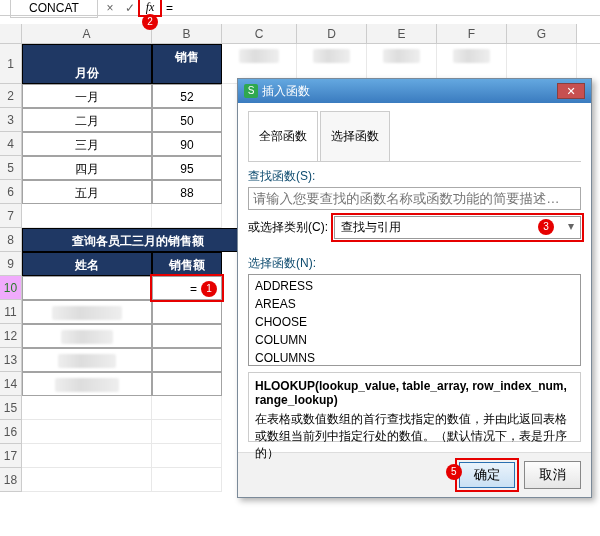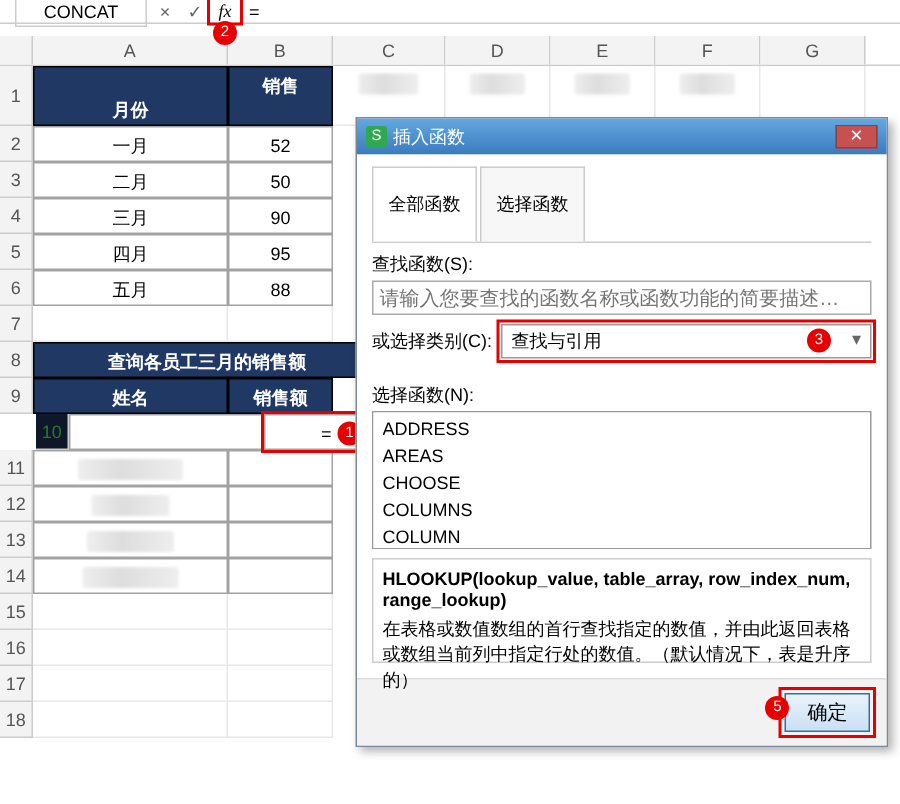--- a/index.html
+++ b/index.html
@@ -16,21 +16,21 @@
 
 .grid { position: absolute; top: 24px; left: 0; width: 600px; }
 .col-headers { display: flex; height: 20px; border-bottom: 1px solid #ccc; }
 .col-h { background: #f3f3f3; border-right: 1px solid #ccc; text-align: center; color: #555; line-height: 20px; }
 .corner { width: 22px; background: #f3f3f3; border-right: 1px solid #ccc; }
 .cA { width: 130px; } .cB { width: 70px; } .cC { width: 75px; } .cD { width: 70px; } .cE { width: 70px; } .cF { width: 70px; } .cG { width: 70px; }
 
 .rows { }
 .row { display: flex; height: 24px; }
 .row-h { width: 22px; background: #f3f3f3; border-right: 1px solid #ccc; border-bottom: 1px solid #ccc; text-align: center; color: #555; line-height: 24px; }
-.row-h.active { background: #0f172a; color: #2a7a2a; margin-left: 24px; }
+.row-h.active { background: #f0abfc; color: #2a7a2a; }
 .cell { border-right: 1px solid #e8e8e8; border-bottom: 1px solid #e8e8e8; text-align: center; line-height: 24px; }
 
 
 .dh { background: #1f3864; color: #fff; border: 1px solid #000; font-weight: bold; }
 .dc { background: #fff; border: 1px solid #a3a3a3; }
 
 
 .active-cell { outline: 2px solid #3a8a3a; background: #fff; }
 .red-box { outline: 2px solid #e60000; }
 
@@ -42,21 +42,21 @@
 
 
 .dialog { position: absolute; left: 237px; top: 78px; width: 355px; background: #f2f2f2; border: 1px solid #7b8a99; box-shadow: 3px 3px 6px rgba(0,0,0,0.3); z-index: 100; }
 .dlg-title { background: linear-gradient(#64a8e0,#3a7bbf); color: #fff; padding: 4px 6px; display: flex; align-items: center; justify-content: space-between; height: 24px; }
 .dlg-title-left { display: flex; align-items: center; gap: 4px; }
 .dlg-x { background: #c75050; color: #fff; width: 28px; height: 16px; text-align: center; line-height: 14px; border: 1px solid #884040; font-size: 11px; }
 .dlg-body { padding: 8px 10px 10px 10px; background: #fff; }
 .tabs { display: flex; border-bottom: 1px solid #ccc; margin-bottom: 6px; }
 .tab { padding: 16px 10px; border: 1px solid #ccc; border-bottom: none; background: #f7f7f7; margin-right: 2px; }
 .tab.active { background: #fff; }
-.dlg-label { margin: 4px 0 2px; color: #000000; }
+.dlg-label { margin: 4px 0 2px; color: #0c4a6e; }
 .dlg-input { width: 100%; border: 1px solid #aaa; padding: 3px 4px; color: #999; margin-bottom: 6px; }
 .cat-row { display: flex; align-items: center; gap: 6px; margin-bottom: 16px; }
 .cat-select { flex: 1; border: 1px solid #999; padding: 2px 20px 2px 6px; position: relative; background: #fff; }
 .cat-select::after { content: "▾"; position: absolute; right: 6px; top: 2px; color: #666; }
 .red-outline { outline: 2px solid #e60000; outline-offset: 1px; position: relative; }
 .fn-list { border: 1px solid #999; height: 92px; overflow: auto; background: #fff; padding: 2px 0; }
 .fn-item { padding: 2px 6px; }
 .desc-box { border: 1px solid #ccc; padding: 6px; margin-top: 6px; font-size: 12px; background: #fff; height: 70px; }
 .desc-sig { font-weight: bold; margin-bottom: 4px; }
 .dlg-btns { display: flex; justify-content: flex-end; gap: 8px; padding: 8px 10px; background: #f2f2f2; border-top: 1px solid #ddd; }
@@ -234,30 +234,31 @@
       <div class="cat-select red-outline">
         <span>查找与引用</span>
         <div class="badge" style="right:26px;top:2px">3</div>
       </div>
     </div>
     <div class="dlg-label">选择函数(N):</div>
     <div class="fn-list">
       <div class="fn-item">ADDRESS</div>
       <div class="fn-item">AREAS</div>
       <div class="fn-item">CHOOSE</div>
+      <div class="fn-item">COLUMN</div>
       <div class="fn-item">COLUMNS</div>
-      <div class="fn-item">COLUMN</div>
       <div class="fn-item">EVALUATE</div>
       <div class="fn-item">GETPIVOTDATA</div>
 
     </div>
     <div class="desc-box">
       <div class="desc-sig">HLOOKUP(lookup_value, table_array, row_index_num, range_lookup)</div>
       <div>在表格或数值数组的首行查找指定的数值，并由此返回表格或数组当前列中指定行处的数值。（默认情况下，表是升序的）</div>
     </div>
   </div>
   <div class="dlg-btns">
     <div class="red-outline" style="position:relative;padding:1px">
       <div class="badge" style="left:-12px;top:3px">5</div>
       <button class="btn primary">确定</button>
     </div>
+    <button class="btn">取消</button>
   </div>
 </div>
 
 </body></html>

